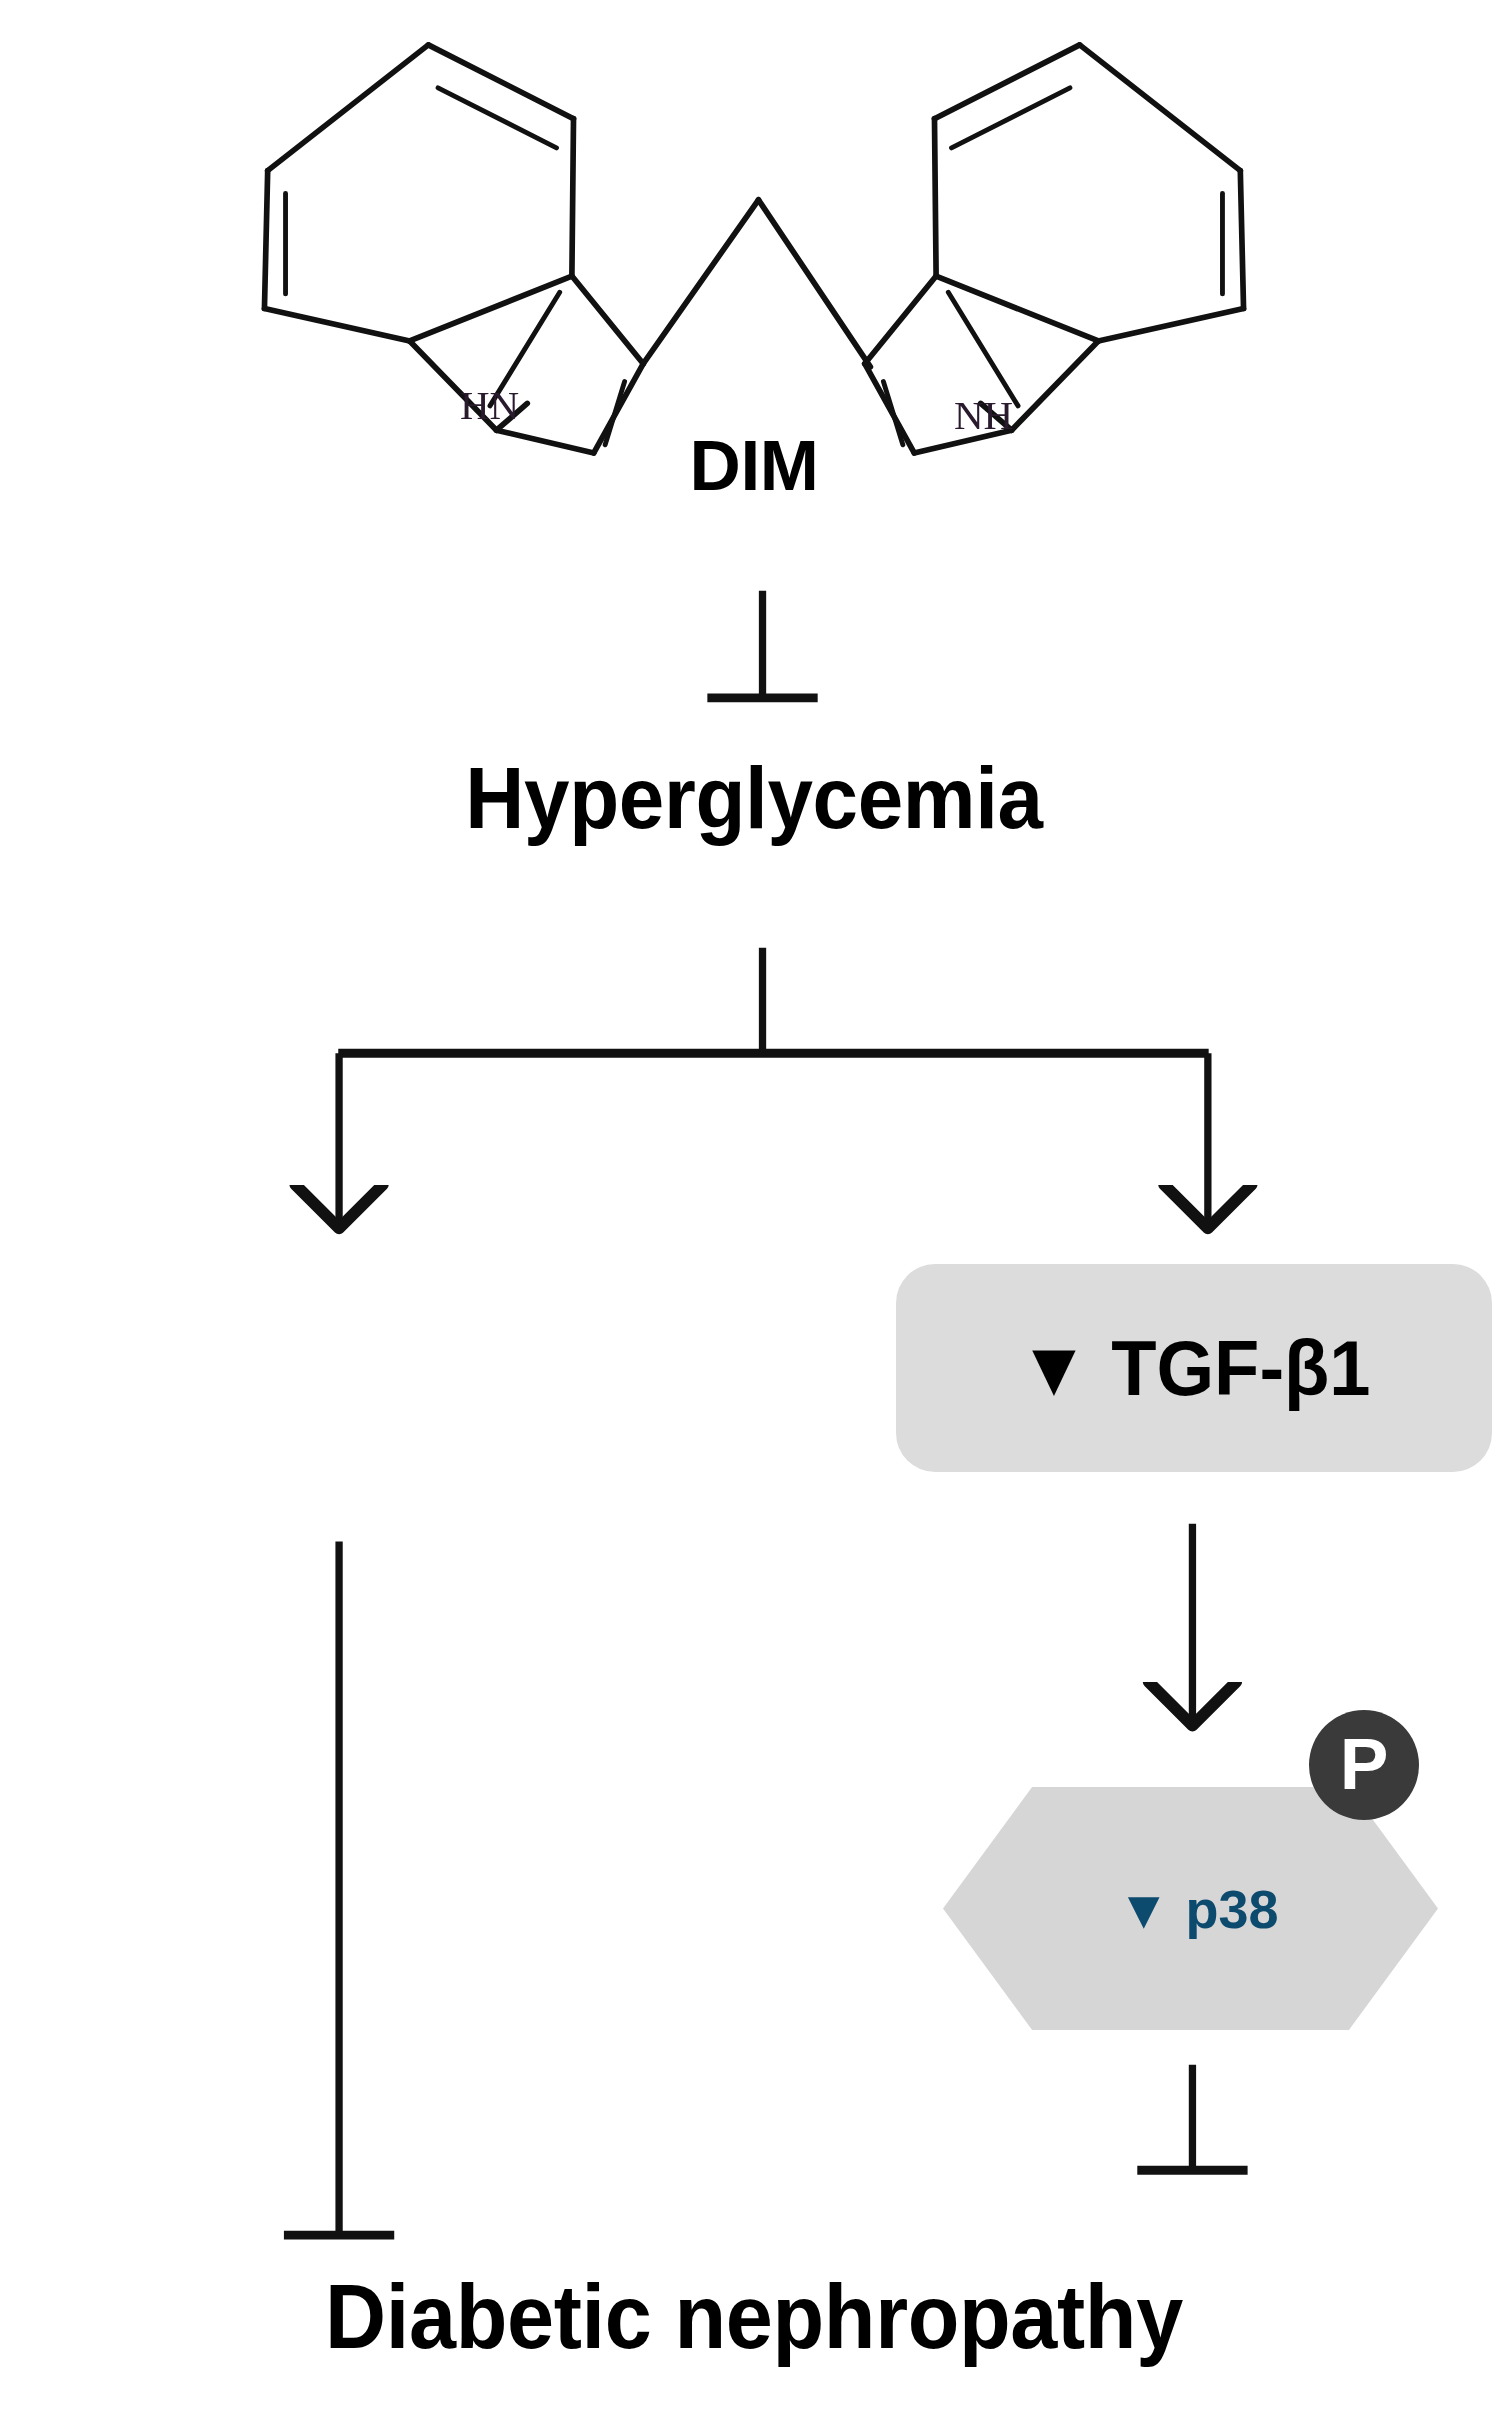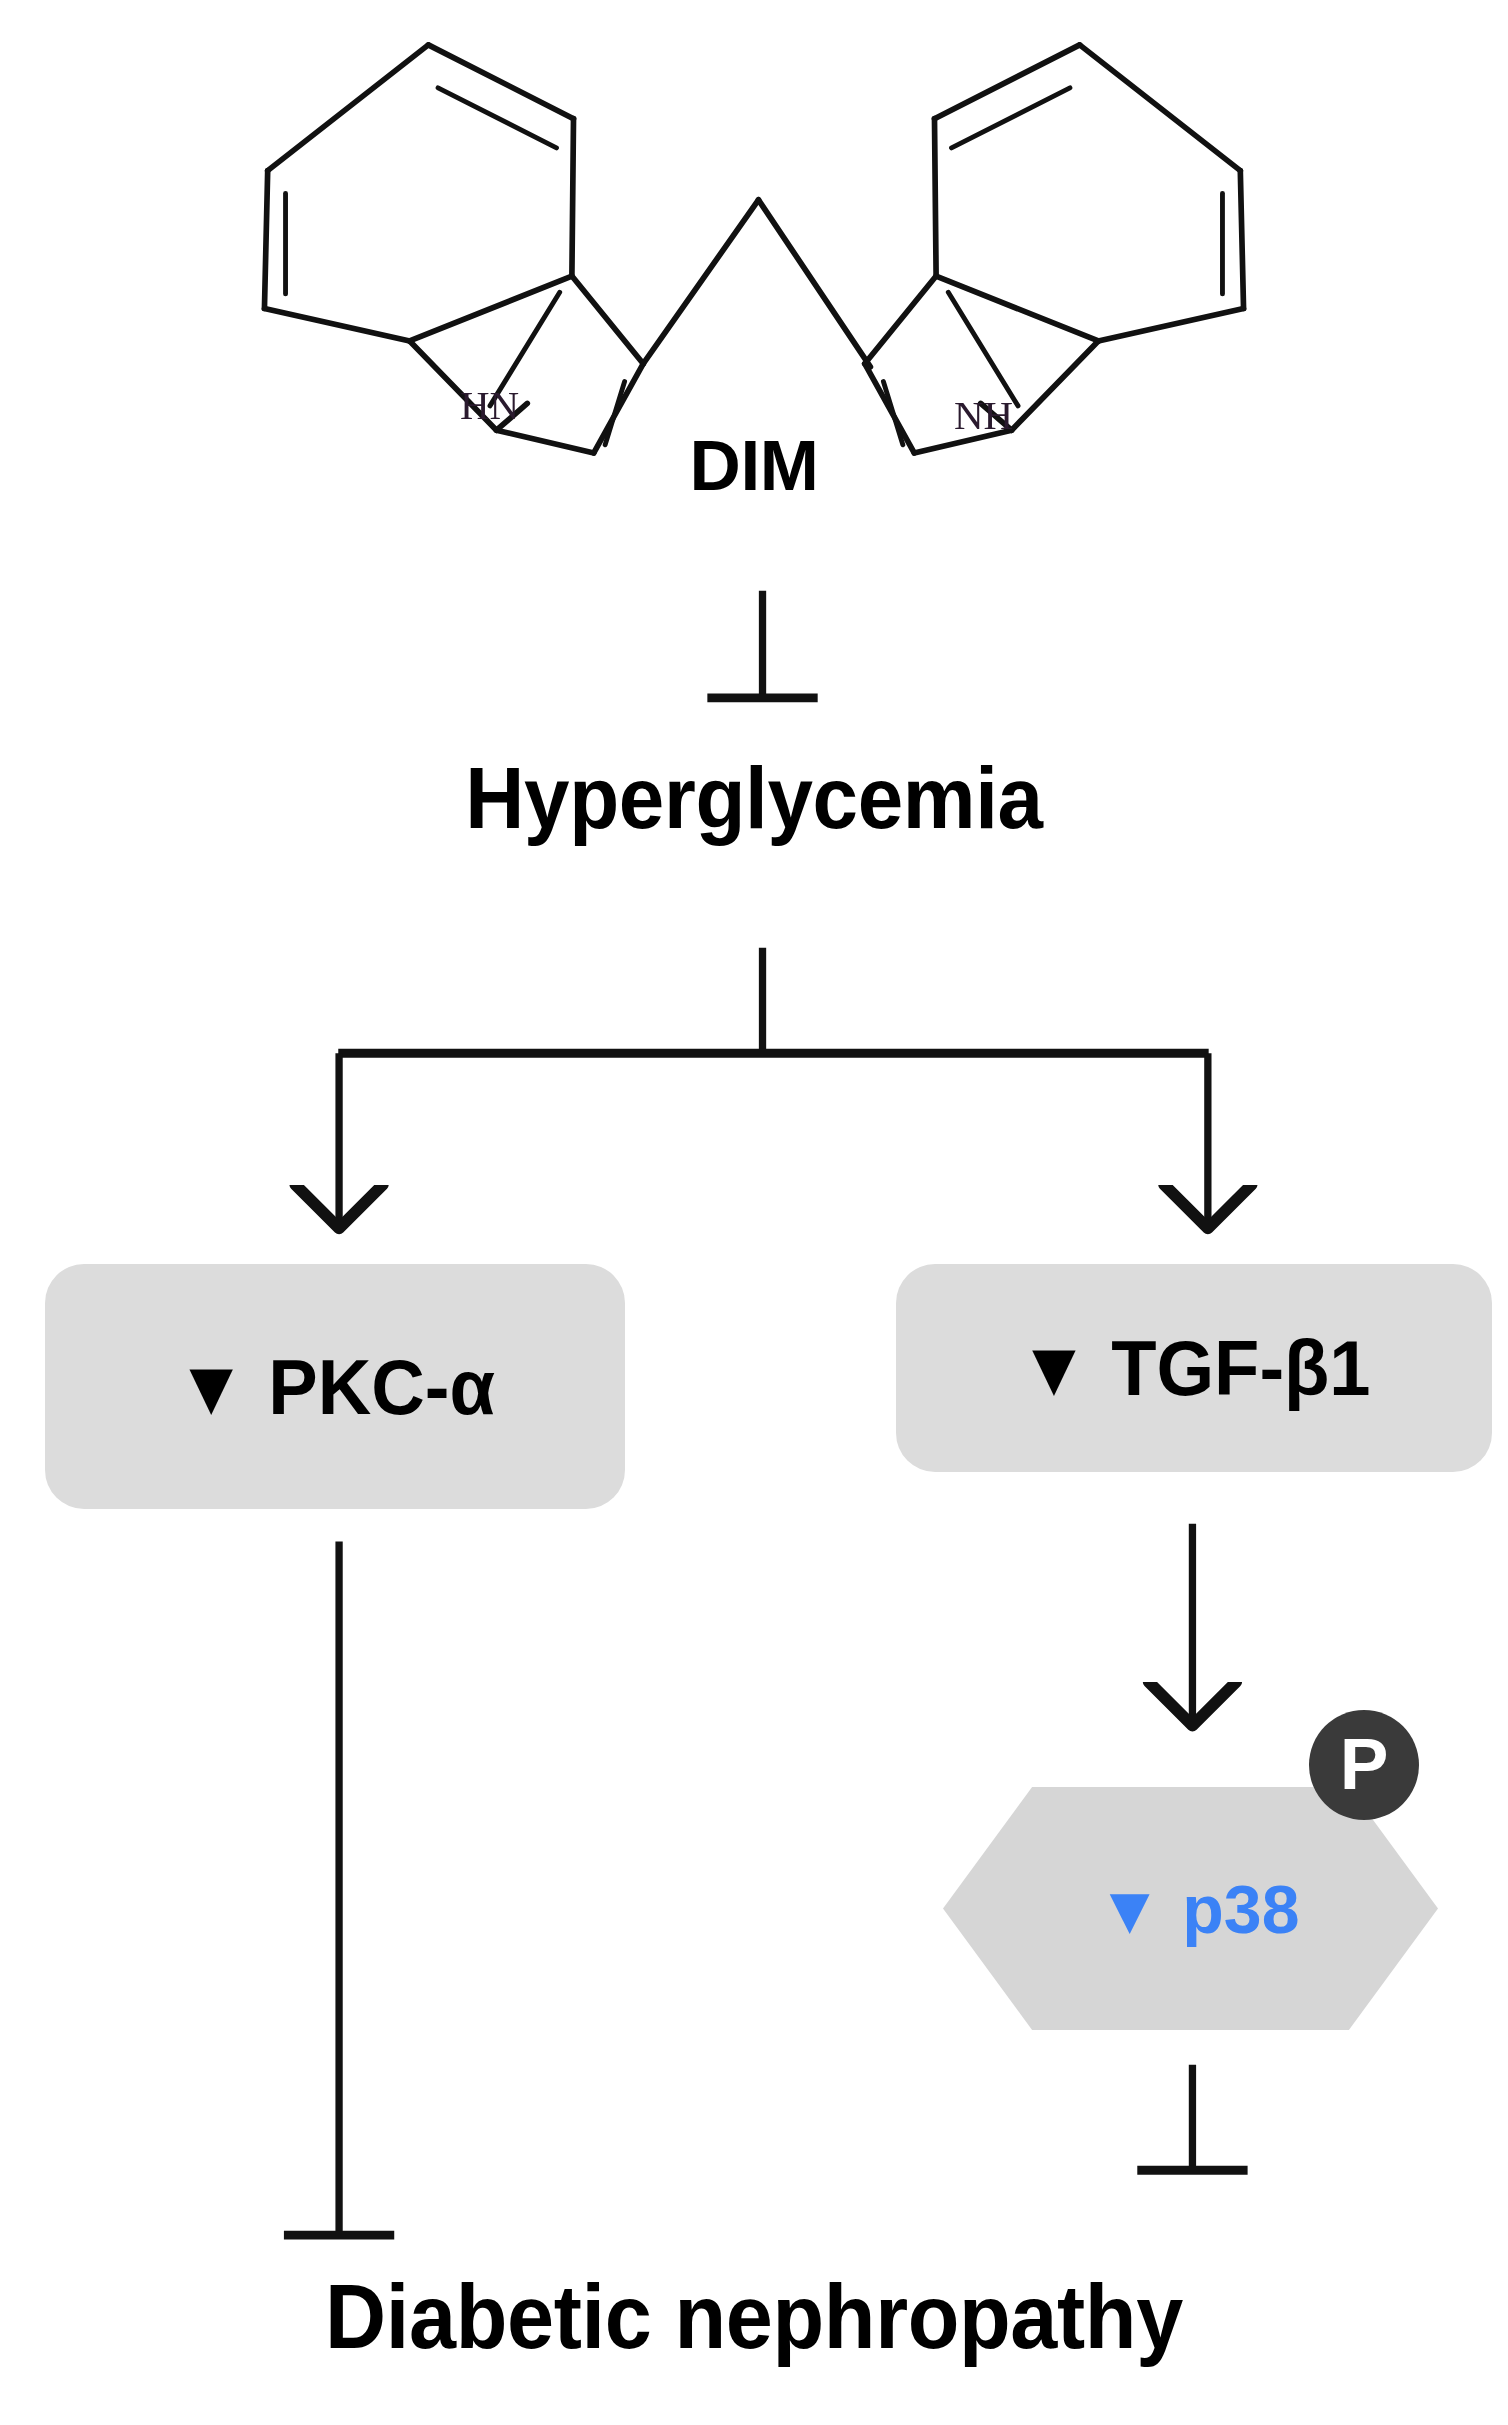--- a/index.html
+++ b/index.html
@@ -107,22 +107,22 @@
     clip-path: polygon(18% 0%, 82% 0%, 100% 50%, 82% 100%, 18% 100%, 0% 50%);
   }
   #hex-p38 .hex-label {
     position: absolute;
     inset: 0;
     display: flex;
     align-items: center;
     justify-content: center;
     font-family: "Liberation Sans", sans-serif;
     font-weight: bold;
-    font-size: 68px;
-    color: #3b82f6;
+    font-size: 54px;
+    color: #0c4a6e;
     white-space: nowrap;
     line-height: 1;
     padding-left: 14.6px;
   }
 
   
   #badge-phospho {
     position: absolute;
     left: 1309px;
     top: 1710px;
@@ -247,23 +247,20 @@
         <path d="M 1470 2545 L 1470 2673" stroke-width="9"></path>
         <path d="M 1402 2675 L 1538 2675" stroke-width="11"></path>
       </g>
     </g>
   </svg>
 
   <div class="node-text" id="label-dim">DIM</div>
 
   <div class="node-text" id="label-hyperglycemia">Hyperglycemia</div>
 
-  <div class="pathway-box" id="box-pkc">
-    <span class="box-label">▼ PKC-α</span>
-  </div>
 
   <div class="pathway-box" id="box-tgf">
     <span class="box-label">▼ TGF-β1</span>
   </div>
 
   <div id="hex-p38">
     <div class="hex-shape"></div>
     <div class="hex-label">▼ p38</div>
   </div>
 

